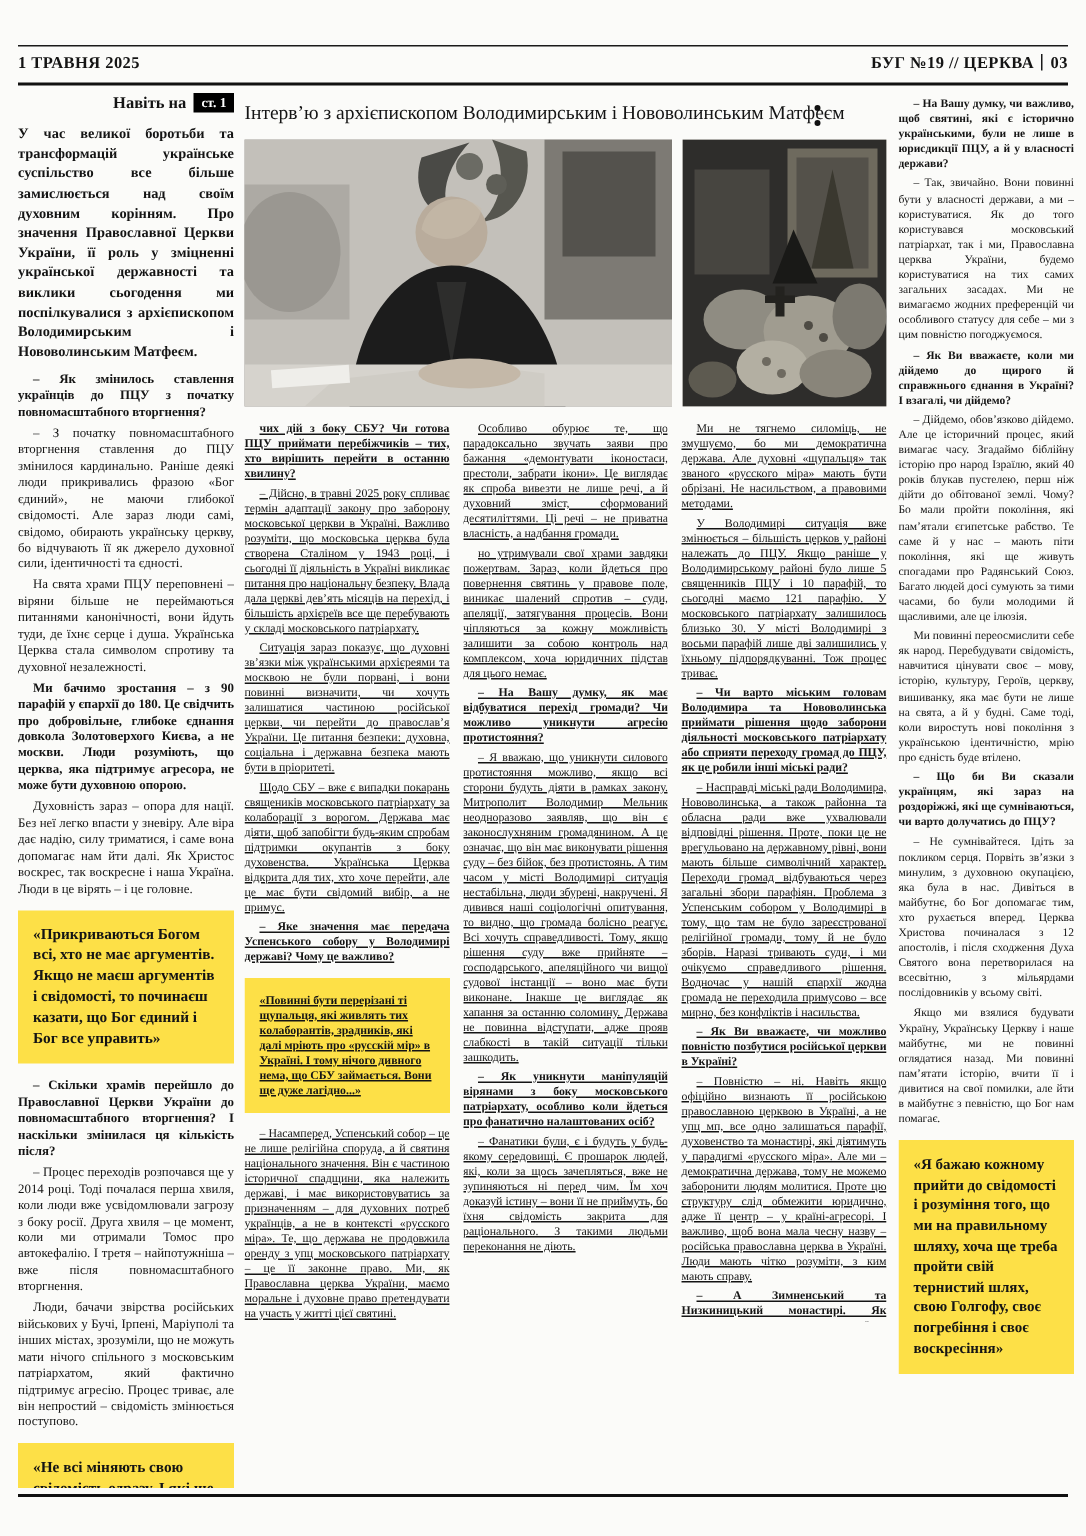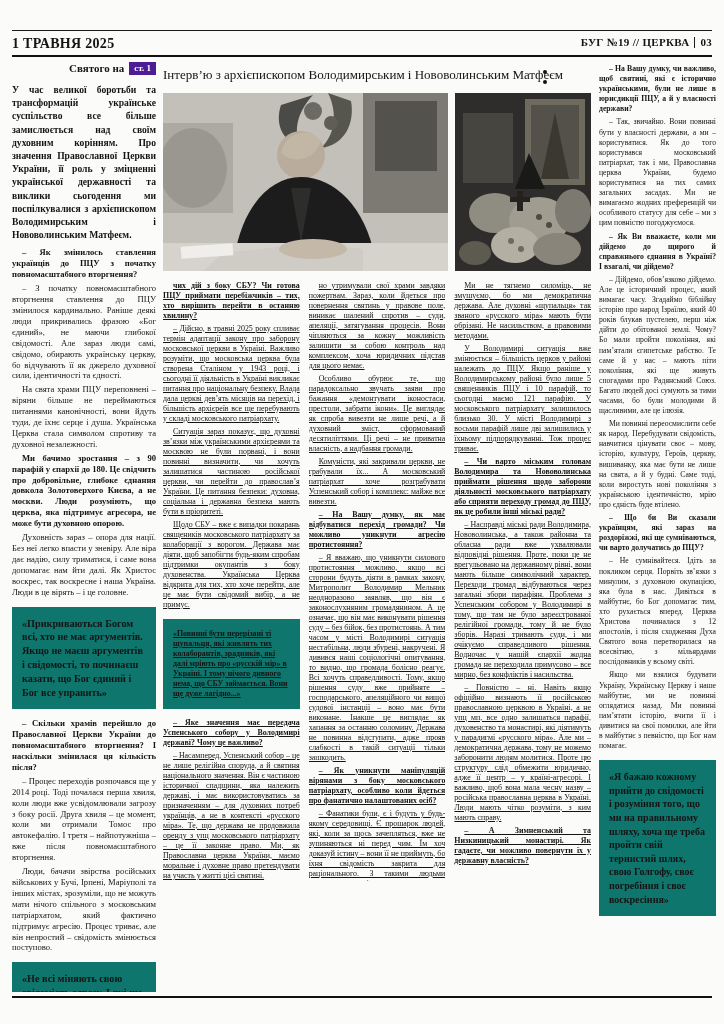--- a/index.html
+++ b/index.html
@@ -4,30 +4,30 @@
 <style>
   html,body { margin:0; padding:0; background:#9a9a9a; }
   .sheet {
     position:relative; width:724px; height:1024px; margin:0 auto;
     background:#fbfbf9; color:#141414; overflow:hidden;
     font-family:"Liberation Serif", serif;
   }
   
   .top-rule    { position:absolute; left:12px; right:12px; top:30px; height:1px; background:#1a1a1a; }
   .header-row  { position:absolute; left:12px; right:12px; top:36px; height:16px; }
-  .pub-date    { position:absolute; left:0; top:0; font-size:14px; font-weight:700; letter-spacing:.3px; }
+  .pub-date    { position:absolute; left:0; top:0; font-size:11px; font-weight:700; letter-spacing:.3px; }
   .edition     { position:absolute; right:0; top:0; font-size:11px; font-weight:700; letter-spacing:.3px; }
   .edition .sep{ display:inline-block; width:1px; height:11px; background:#1a1a1a; margin:0 5px -2px 5px; }
   .head-rule   { position:absolute; left:12px; right:12px; top:55px; height:2px; background:#111; }
   .bottom-rule { position:absolute; left:12px; right:12px; top:996px; height:2px; background:#111; }
 
   
   .col1 { position:absolute; left:12px; top:62px; width:144px; height:930px; overflow:hidden; }
   .cont-row { text-align:right; font-size:11px; font-weight:700; margin-bottom:8px; }
-  .cont-badge { display:inline-block; background:#4c1d95; color:#fff; font-size:9px; font-weight:700;
+  .cont-badge { display:inline-block; background:#000000; color:#fff; font-size:9px; font-weight:700;
                 padding:1px 5px 2px; margin-left:5px; vertical-align:1px; }
   .col1 .blk { font-size:8.6px; line-height:10.9px; }
   .col1 .lead { font-size:9.6px; line-height:13.2px; font-weight:700; text-align:justify; margin-bottom:6px; }
   .col1 .quote { font-size:10.2px; line-height:13.8px; }
 
   
   .main { position:absolute; left:163px; top:60px; width:428px; }
   .headline { margin:0; font-size:26px; line-height:32px; font-weight:700; letter-spacing:-0.3px; }
   .subtitle { margin:5px 0 0; font-size:13px; line-height:19.5px; font-weight:400; }
   .photos { display:flex; gap:7px; margin-top:8px; }
@@ -39,21 +39,21 @@
   
   .col5 { position:absolute; left:599px; top:64px; width:117px; height:928px; overflow:hidden; }
   .col5 .blk { font-size:7.7px; line-height:10.1px; }
   .col5 .quote { font-size:10px; line-height:13.6px; }
 
   
   .blk { margin:0 0 3px; text-align:justify; }
   .blk.body, .blk.question { text-indent:10px; }
   .blk.question { font-weight:700; }
   .blk.bold { font-weight:700; text-indent:10px; }
-  .blk.quote { background:#0f766e; padding:10px 10px; font-weight:700;
+  .blk.quote { background:#fde047; padding:10px 10px; font-weight:700;
                text-align:left; text-indent:0; margin:9px 0 9px; }
 
   .dots { position:absolute; left:543px; top:70px; width:5px; }
   .dots i { display:block; width:4px; height:4px; border-radius:50%; background:#111; margin-bottom:6px; }
 </style>
 </head>
 <body>
 
 <div class="sheet">
 
@@ -61,21 +61,21 @@
 
   <div class="header-row">
     <span class="pub-date">1 ТРАВНЯ 2025</span>
     <span class="edition"><span>БУГ №19 // ЦЕРКВА</span><span class="sep"></span><span>03</span></span>
   </div>
 
   <div class="head-rule"></div>
 
   <div class="col1">
     <div class="cont-row">
-      <span>Святого на</span><span class="cont-badge">ст. 1</span>
+      <span>Навіть на</span><span class="cont-badge">ст. 1</span>
     </div>
     <div>
         <p class="blk lead">У час великої боротьби та трансформацій українське суспільство все більше замислюється над своїм духовним корінням. Про значення Православної Церкви України, її роль у зміцненні української державності та виклики сьогодення ми поспілкувалися з архієпископом Володимирським і Нововолинським Матфеєм.</p>
         <p class="blk question">– Як змінилось ставлення українців до ПЦУ з початку повномасштабного вторгнення?</p>
         <p class="blk body">– З початку повномасштабного вторгнення ставлення до ПЦУ змінилося кардинально. Раніше деякі люди прикривались фразою «Бог єдиний», не маючи глибокої свідомості. Але зараз люди самі, свідомо, обирають українську церкву, бо відчувають її як джерело духовної сили, ідентичності та єдності.</p>
         <p class="blk body">На свята храми ПЦУ переповнені – віряни більше не переймаються питаннями канонічності, вони йдуть туди, де їхнє серце і душа. Українська Церква стала символом спротиву та духовної незалежності.</p>
         <p class="blk bold">Ми бачимо зростання – з 90 парафій у єпархії до 180. Це свідчить про добровільне, глибоке єднання довкола Золотоверхого Києва, а не москви. Люди розуміють, що церква, яка підтримує агресора, не може бути духовною опорою.</p>
         <p class="blk body">Духовність зараз – опора для нації. Без неї легко впасти у зневіру. Але віра дає надію, силу триматися, і саме вона допомагає нам йти далі. Як Христос воскрес, так воскресне і наша Україна. Люди в це вірять – і це головне.</p>
         <p class="blk quote">«Прикриваються Богом всі, хто не має аргументів. Якщо не маєш аргументів і свідомості, то починаєш казати, що Бог єдиний і Бог все управить»</p>
         <p class="blk question">– Скільки храмів перейшло до Православної Церкви України до повномасштабного вторгнення? І наскільки змінилася ця кількість після?</p>
@@ -132,38 +132,38 @@
         <ellipse cx="20" cy="160" rx="16" ry="12" fill="#5d5a50"></ellipse>
       </svg>
     </div>
 
     <div class="cols">
       <div class="ncol">
           <p class="blk question">чих дій з боку СБУ? Чи готова ПЦУ приймати перебіжчиків – тих, хто вирішить перейти в останню хвилину?</p>
           <p class="blk body">– Дійсно, в травні 2025 року спливає термін адаптації закону про заборону московської церкви в Україні. Важливо розуміти, що московська церква була створена Сталіном у 1943 році, і сьогодні її діяльність в Україні викликає питання про національну безпеку. Влада дала церкві дев’ять місяців на перехід, і більшість архієреїв все ще перебувають у складі московського патріархату.</p>
           <p class="blk body">Ситуація зараз показує, що духовні зв’язки між українськими архієреями та москвою не були порвані, і вони повинні визначити, чи хочуть залишатися частиною російської церкви, чи перейти до православ’я України. Це питання безпеки: духовна, соціальна і державна безпека мають бути в пріоритеті.</p>
           <p class="blk body">Щодо СБУ – вже є випадки покарань священиків московського патріархату за колаборації з ворогом. Держава має діяти, щоб запобігти будь-яким спробам підтримки окупантів з боку духовенства. Українська Церква відкрита для тих, хто хоче перейти, але це має бути свідомий вибір, а не примус.</p>
+          <p class="blk question">– Яке значення має передача Успенського собору у Володимирі державі? Чому це важливо?</p>
           <p class="blk quote">«Повинні бути перерізані ті щупальця, які живлять тих колаборантів, зрадників, які далі мріють про «русскій мір» в Україні. І тому нічого дивного нема, що СБУ займається. Вони ще дуже лагідно...»</p>
-          <p class="blk question">– Яке значення має передача Успенського собору у Володимирі державі? Чому це важливо?</p>
           <p class="blk body">– Насамперед, Успенський собор – це не лише релігійна споруда, а й святиня національного значення. Він є частиною історичної спадщини, яка належить державі, і має використовуватись за призначенням – для духовних потреб українців, а не в контексті «русского міра». Те, що держава не продовжила оренду з упц московського патріархату – це її законне право. Ми, як Православна церква України, маємо моральне і духовне право претендувати на участь у житті цієї святині.</p>
         </div>
       <div class="ncol">
+          <p class="blk body">Особливо обурює те, що парадоксально звучать заяви про бажання «демонтувати іконостаси, престоли, забрати ікони». Це виглядає як спроба вивезти не лише речі, а й духовний зміст, сформований десятиліттями. Ці речі – не приватна власність, а надбання громади.</p>
           <p class="blk body">но утримували свої храми завдяки пожертвам. Зараз, коли йдеться про повернення святинь у правове поле, виникає шалений спротив – суди, апеляції, затягування процесів. Вони чіпляються за кожну можливість залишити за собою контроль над комплексом, хоча юридичних підстав для цього немає.</p>
-          <p class="blk body">Особливо обурює те, що парадоксально звучать заяви про бажання «демонтувати іконостаси, престоли, забрати ікони». Це виглядає як спроба вивезти не лише речі, а й духовний зміст, сформований десятиліттями. Ці речі – не приватна власність, а надбання громади.</p>
-          <p class="blk body">Комуністи, які закривали церкви, не грабували їх... А московський патріархат хоче розграбувати Успенський собор і комплекс: майже все вивезти.</p>
           <p class="blk question">– На Вашу думку, як має відбуватися перехід громади? Чи можливо уникнути агресію протистояння?</p>
           <p class="blk body">– Я вважаю, що уникнути силового протистояння можливо, якщо всі сторони будуть діяти в рамках закону. Митрополит Володимир Мельник неодноразово заявляв, що він є законослухняним громадянином. А це означає, що він має виконувати рішення суду – без бійок, без протистоянь. А тим часом у місті Володимирі ситуація нестабільна, люди збурені, накручені. Я дивився наші соціологічні опитування, то видно, що громада болісно реагує. Всі хочуть справедливості. Тому, якщо рішення суду вже прийняте – господарського, апеляційного чи вищої судової інстанції – воно має бути виконане. Інакше це виглядає як хапання за останню соломину. Держава не повинна відступати, адже прояв слабкості в такій ситуації тільки зашкодить.</p>
           <p class="blk question">– Як уникнути маніпуляцій вірянами з боку московського патріархату, особливо коли йдеться про фанатично налаштованих осіб?</p>
           <p class="blk body">– Фанатики були, є і будуть у будь-якому середовищі. Є прошарок людей, які, коли за щось зачепляться, вже не зупиняються ні перед чим. Їм хоч доказуй істину – вони її не приймуть, бо їхня свідомість закрита для раціонального. З такими людьми переконання не діють.</p>
         </div>
       <div class="ncol">
           <p class="blk body">Ми не тягнемо силоміць, не змушуємо, бо ми демократична держава. Але духовні «щупальця» так званого «русского міра» мають бути обрізані. Не насильством, а правовими методами.</p>
           <p class="blk body">У Володимирі ситуація вже змінюється – більшість церков у районі належать до ПЦУ. Якщо раніше у Володимирському районі було лише 5 священників ПЦУ і 10 парафій, то сьогодні маємо 121 парафію. У московського патріархату залишилось близько 30. У місті Володимирі з восьми парафій лише дві залишились у їхньому підпорядкуванні. Тож процес триває.</p>
           <p class="blk question">– Чи варто міським головам Володимира та Нововолинська приймати рішення щодо заборони діяльності московського патріархату або сприяти переходу громад до ПЦУ, як це робили інші міські ради?</p>
           <p class="blk body">– Насправді міські ради Володимира, Нововолинська, а також районна та обласна ради вже ухвалювали відповідні рішення. Проте, поки це не врегульовано на державному рівні, вони мають більше символічний характер. Переходи громад відбуваються через загальні збори парафіян. Проблема з Успенським собором у Володимирі в тому, що там не було зареєстрованої релігійної громади, тому й не було зборів. Наразі тривають суди, і ми очікуємо справедливого рішення. Водночас у нашій єпархії жодна громада не переходила примусово – все мирно, без конфліктів і насильства.</p>
+          <p class="blk question">– Як Ви вважаєте, чи можливо повністю позбутися російської церкви в Україні?</p>
           <p class="blk body">– Повністю – ні. Навіть якщо офіційно визнають її російською православною церквою в Україні, а не упц мп, все одно залишаться парафії, духовенство та монастирі, які діятимуть у парадигмі «русского міра». Але ми – демократична держава, тому не можемо заборонити людям молитися. Проте цю структуру слід обмежити юридично, адже її центр – у країні-агресорі. І важливо, щоб вона мала чесну назву – російська православна церква в Україні. Люди мають чітко розуміти, з ким мають справу.</p>
           <p class="blk question">– А Зимненський та Низкиницький монастирі. Як гадаєте, чи можливо повернути їх у державну власність?</p>
         </div>
     </div>
   </div>
 
   <div class="dots">
       <i></i>
       <i></i>
     </div>

